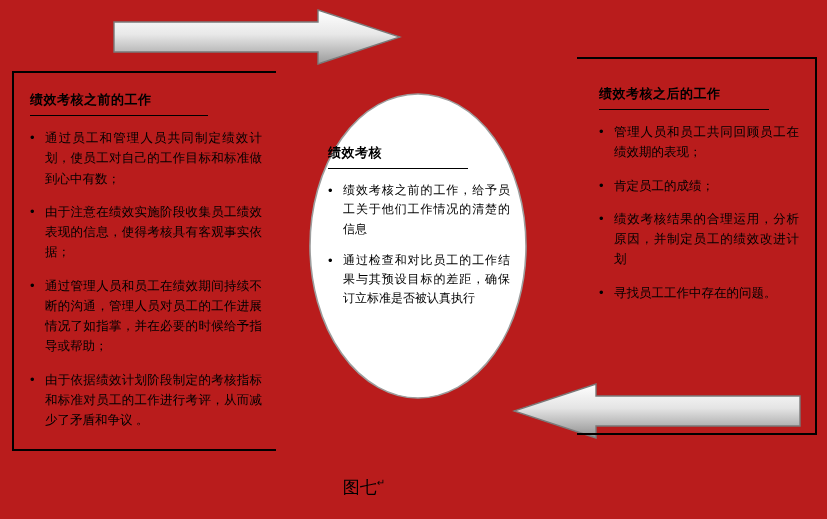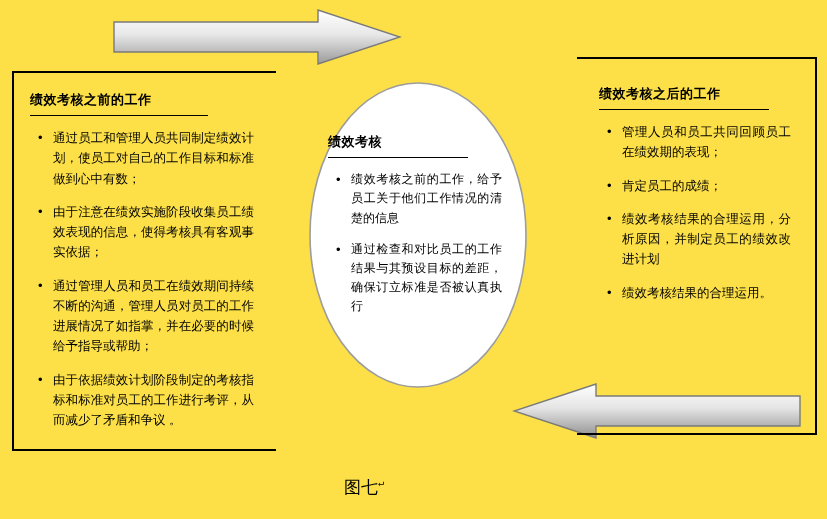--- a/index.html
+++ b/index.html
@@ -9,21 +9,21 @@
   }
   body {
     font-family: "Liberation Sans", sans-serif;
     color: #000;
   }
   #canvas {
     position: relative;
     width: 827px;
     height: 519px;
     overflow: hidden;
-    background: #fde047;
+    background: #b91c1c;
   }
 
   
   .arrow-top {
     position: absolute;
     left: 112px;
     top: 8px;
     width: 290px;
     height: 58px;
   }
@@ -81,21 +81,21 @@
     border-top: 1px solid #000;
     margin: 4px 0 12px 0;
     height: 0;
   }
   .rule.short { width: 178px; }
   .rule.short-r { width: 170px; }
   .rule.oval { width: 140px; }
 
   ul.bullets {
     list-style: none;
-    margin: 8px;
+    margin: 0;
     padding: 0;
   }
   ul.bullets > li {
     position: relative;
     padding-left: 15px;
     margin-bottom: 13px;
     font-size: 12.5px;
     line-height: 1.62;
     text-align: justify;
   }
@@ -105,21 +105,21 @@
     left: 0;
     top: -1px;
     font-size: 13px;
     line-height: 1.62;
   }
 
   
   .oval-wrap {
     position: absolute;
     left: 300px;
-    top: 75px;
+    top: 86px;
     width: 236px;
     height: 320px;
   }
   .oval-svg {
     position: absolute;
     left: 0;
     top: 0;
   }
   .oval-content {
     position: absolute;
@@ -135,21 +135,21 @@
   }
 
   
   .caption {
     position: absolute;
     left: 0;
     top: 476px;
     width: 728px;
     text-align: center;
     font-size: 17px;
-    font-family: Liberation Mono, monospace;
+    font-family: Liberation Sans, sans-serif;
   }
   .caption .mark {
     font-size: 10px;
     vertical-align: super;
   }
 </style>
 </head>
 <body>
 
 <div id="canvas">
@@ -208,21 +208,21 @@
   </div>
 
   <div class="panel-right">
     <div class="inner">
       <div class="panel-title">绩效考核之后的工作</div>
       <hr class="rule short-r">
       <ul class="bullets">
         <li>管理人员和员工共同回顾员工在绩效期的表现；</li>
         <li>肯定员工的成绩；</li>
         <li>绩效考核结果的合理运用，分析原因，并制定员工的绩效改进计划</li>
-        <li>绩效考核结果的合理运用。</li>
+        <li>寻找员工工作中存在的问题。</li>
       </ul>
     </div>
   </div>
 
   <div class="caption">
     <span>图七</span><span class="mark">↵</span>
   </div>
 
 </div>
 

